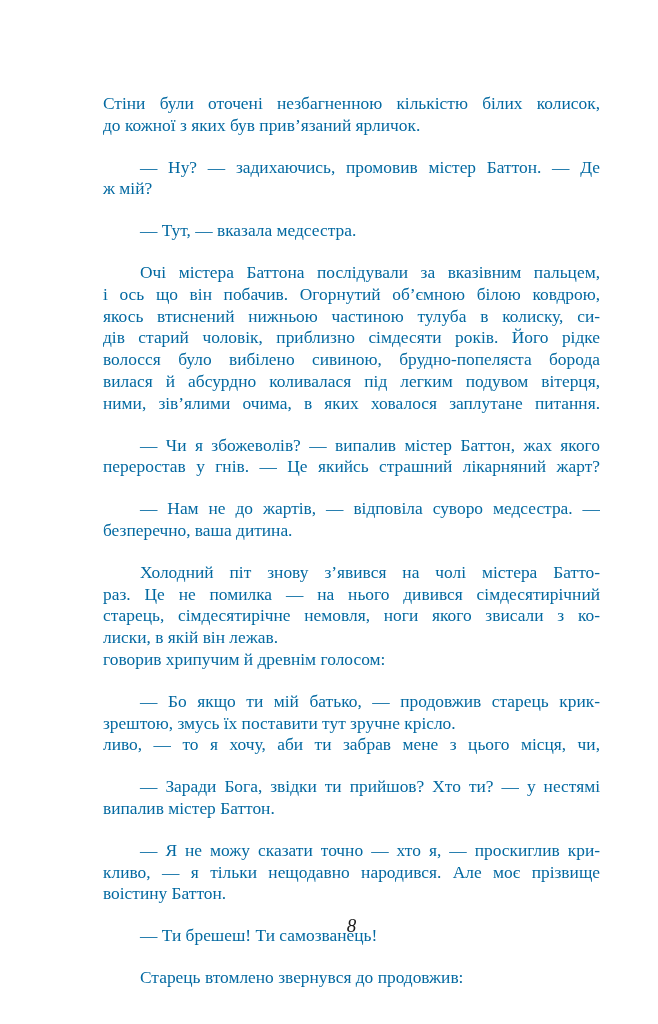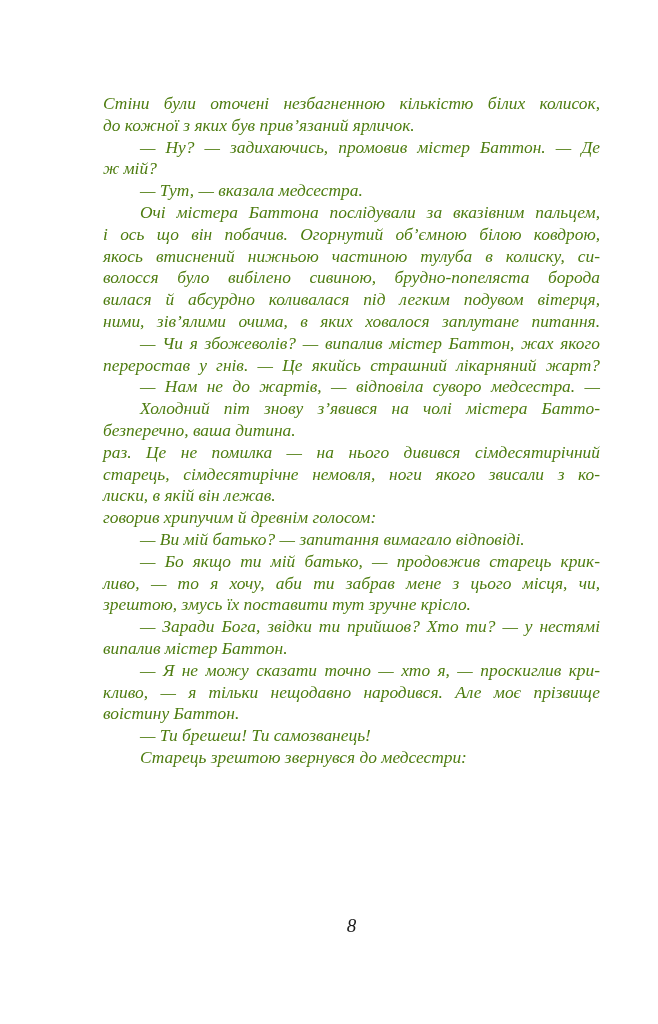--- a/index.html
+++ b/index.html
@@ -27,63 +27,64 @@
     text-align: justify;
     text-align-last: justify;
     white-space: normal;
   }
   .line.no-just {
     text-align: center;
     text-align-last: left;
   }
   .line.indent {
     text-indent: 37px;
+    margin-top: 20px;
   }
   .page-number {
     position: absolute;
     left: 103px;
     top: 915px;
     width: 497px;
     text-align: center;
     font-size: 19px;
     font-style: italic;
     color: #1a1a1a;
   }
 </style>
 </head>
 <body>
 
 <div class="page" style="background: rgb(255, 255, 255);">
-  <div class="text-block" id="text-block" style="color: #4d7c0f; font-style: italic;">
+  <div class="text-block" id="text-block" style="color: #0369a1;">
       <div class="line">Стіни були оточені незбагненною кількістю білих колисок,</div>
       <div class="line no-just">до кожної з яких був прив’язаний ярличок.</div>
       <div class="line indent">— Ну? — задихаючись, промовив містер Баттон. — Де</div>
       <div class="line no-just">ж мій?</div>
       <div class="line indent no-just">— Тут, — вказала медсестра.</div>
       <div class="line indent">Очі містера Баттона послідували за вказівним пальцем,</div>
       <div class="line">і ось що він побачив. Огорнутий об’ємною білою ковдрою,</div>
       <div class="line">якось втиснений нижньою частиною тулуба в колиску, си-</div>
+      <div class="line">дів старий чоловік, приблизно сімдесяти років. Його рідке</div>
       <div class="line">волосся було вибілено сивиною, брудно-попеляста борода</div>
       <div class="line">вилася й абсурдно коливалася під легким подувом вітерця,</div>
       <div class="line">ними, зів’ялими очима, в яких ховалося заплутане питання.</div>
       <div class="line indent">— Чи я збожеволів? — випалив містер Баттон, жах якого</div>
       <div class="line">переростав у гнів. — Це якийсь страшний лікарняний жарт?</div>
       <div class="line indent">— Нам не до жартів, — відповіла суворо медсестра. —</div>
+      <div class="line no-just">безперечно, ваша дитина.</div>
       <div class="line indent">Холодний піт знову з’явився на чолі містера Батто-</div>
-      <div class="line no-just">безперечно, ваша дитина.</div>
       <div class="line">раз. Це не помилка — на нього дивився сімдесятирічний</div>
       <div class="line">старець, сімдесятирічне немовля, ноги якого звисали з ко-</div>
       <div class="line no-just">лиски, в якій він лежав.</div>
       <div class="line no-just">говорив хрипучим й древнім голосом:</div>
-      <div class="line indent no-just">— Ви мій батько? — запитання вимагало відповіді.</div>
       <div class="line indent">— Бо якщо ти мій батько, — продовжив старець крик-</div>
+      <div class="line no-just">зрештою, змусь їх поставити тут зручне крісло.</div>
       <div class="line">ливо, — то я хочу, аби ти забрав мене з цього місця, чи,</div>
-      <div class="line no-just">зрештою, змусь їх поставити тут зручне крісло.</div>
       <div class="line indent">— Заради Бога, звідки ти прийшов? Хто ти? — у нестямі</div>
       <div class="line no-just">випалив містер Баттон.</div>
       <div class="line indent">— Я не можу сказати точно — хто я, — проскиглив кри-</div>
       <div class="line">кливо, — я тільки нещодавно народився. Але моє прізвище</div>
       <div class="line no-just">воістину Баттон.</div>
       <div class="line indent no-just">— Ти брешеш! Ти самозванець!</div>
-      <div class="line indent no-just">Старець зрештою звернувся до медсестри:</div>
+      <div class="line indent no-just">Старець втомлено звернувся до продовжив:</div>
     </div>
   <div class="page-number" style="color: rgb(26, 26, 26);">8</div>
 </div>
 
 </body></html>

